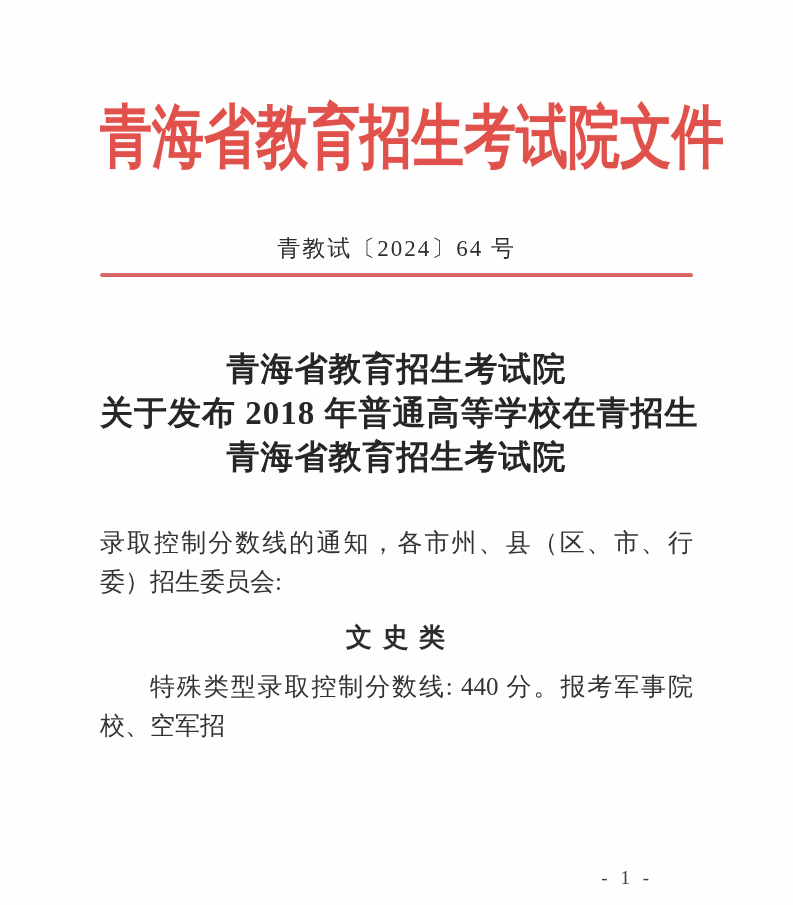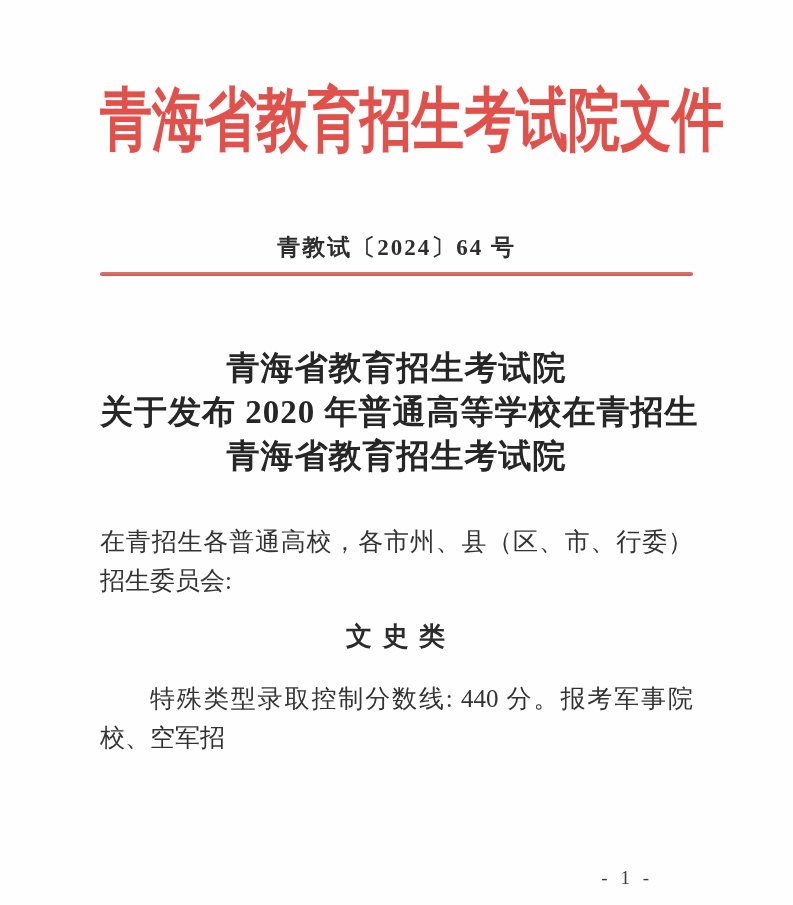--- a/index.html
+++ b/index.html
@@ -8,21 +8,21 @@
     height: 905px;
     background: #ffffff;
     font-family: "Liberation Serif", "DejaVu Serif", serif;
     overflow: hidden;
   }
   .page {
     position: relative;
     width: 793px;
     height: 905px;
     background: #fefefe;
-    padding: 0 100px;
+    padding: 17px 100px;
   }
 
   
   .letterhead {
     padding-top: 74px;
     height: 178px;
     text-align: center;
   }
   .letterhead-title {
     display: inline-block;
@@ -35,23 +35,22 @@
     transform-origin: center top;
     text-shadow: 0 0 1px rgba(224, 81, 75, 0.35);
   }
 
   
   .doc-number {
     text-align: center;
     font-size: 23px;
     color: #2e2e2e;
     letter-spacing: 2px;
-    margin-top: 54px;
+    margin-top: 38px;
     height: 32px;
-    font-weight: bold;
   }
 
   
   .red-divider {
     margin-top: 8px;
     height: 4px;
     background: linear-gradient(to bottom, #db7672, #cf5a56);
     border-radius: 2px;
   }
 
@@ -81,21 +80,21 @@
   .doc-body p { margin: 0; }
   .para-indent { text-indent: 2em; }
 
   .section-heading {
     text-align: center;
     font-weight: bold;
     font-size: 26px;
     color: #2b2b2b;
     line-height: 39px;
     margin-top: 17px;
-    margin-bottom: 23px;
+    margin-bottom: 10px;
     letter-spacing: 2px;
   }
 
   
   .page-footer {
     position: absolute;
     right: 140px;
     bottom: 16px;
     font-size: 19px;
     color: #3d3d3d;
@@ -111,25 +110,25 @@
   <div class="letterhead">
     <div class="letterhead-title">青海省教育招生考试院文件</div>
   </div>
 
   <div class="doc-number">青教试〔2024〕64 号</div>
 
   <div class="red-divider"></div>
 
   <div class="notice-title">
     <div class="t-line">青海省教育招生考试院</div>
-    <div class="t-line">关于发布 2020 年普通高等学校在青招生</div>
+    <div class="t-line">关于发布 2018 年普通高等学校在青招生</div>
     <div class="t-line">青海省教育招生考试院</div>
   </div>
 
   <div class="doc-body">
-    <p>在青招生各普通高校，各市州、县（区、市、行委）招生委员会:</p>
+    <p>录取控制分数线的通知，各市州、县（区、市、行委）招生委员会:</p>
     <div class="section-heading">文 史 类</div>
     <p class="para-indent">特殊类型录取控制分数线: 440 分。报考军事院校、空军招</p>
   </div>
 
   <div class="page-footer">- 1 -</div>
 
 </div>
 
 </body></html>

